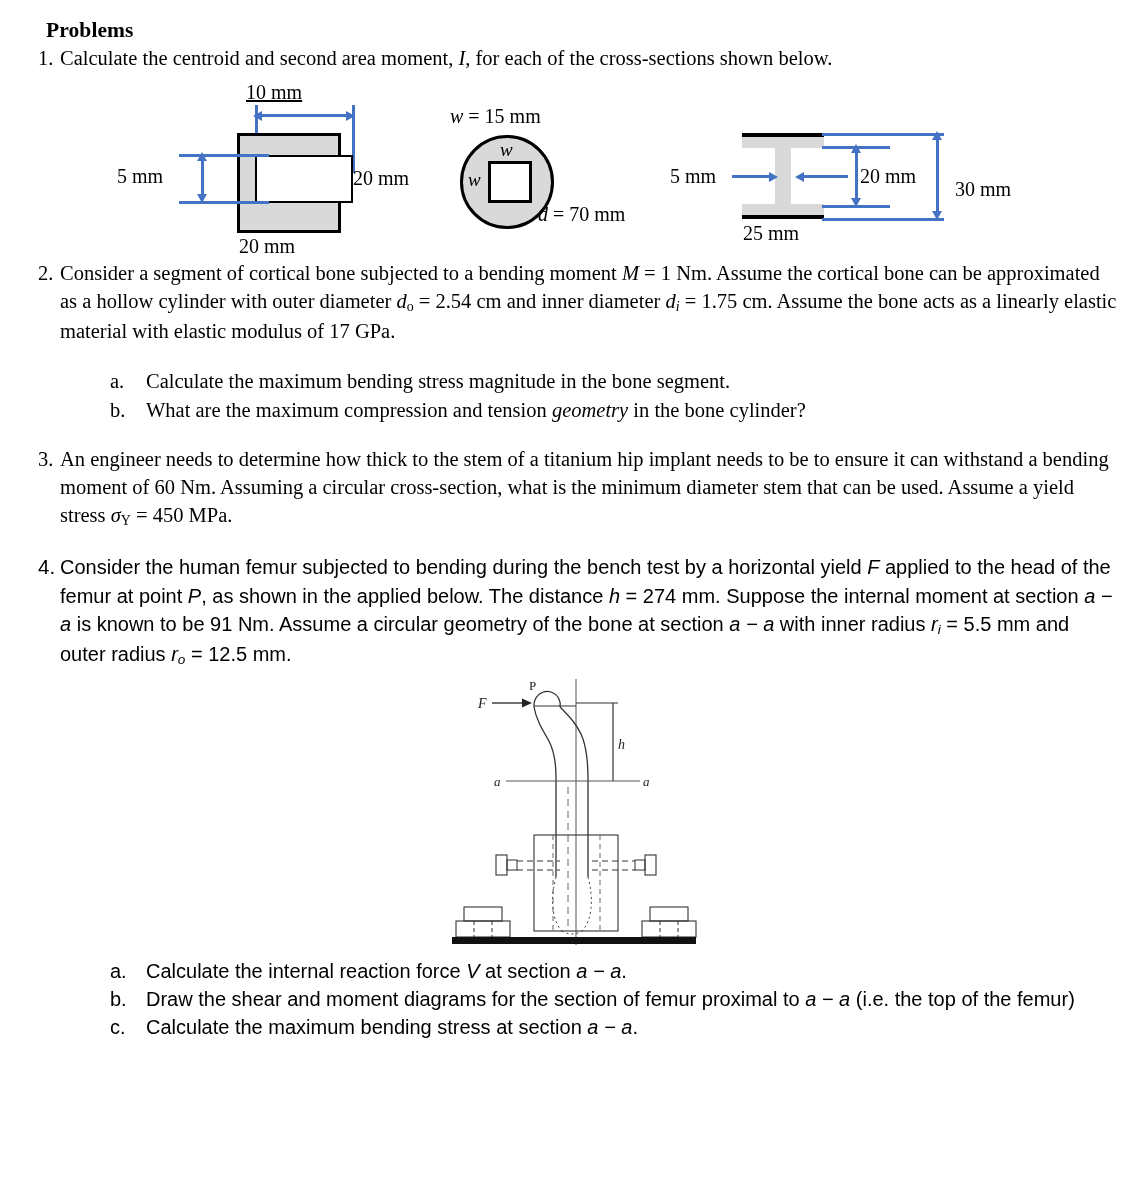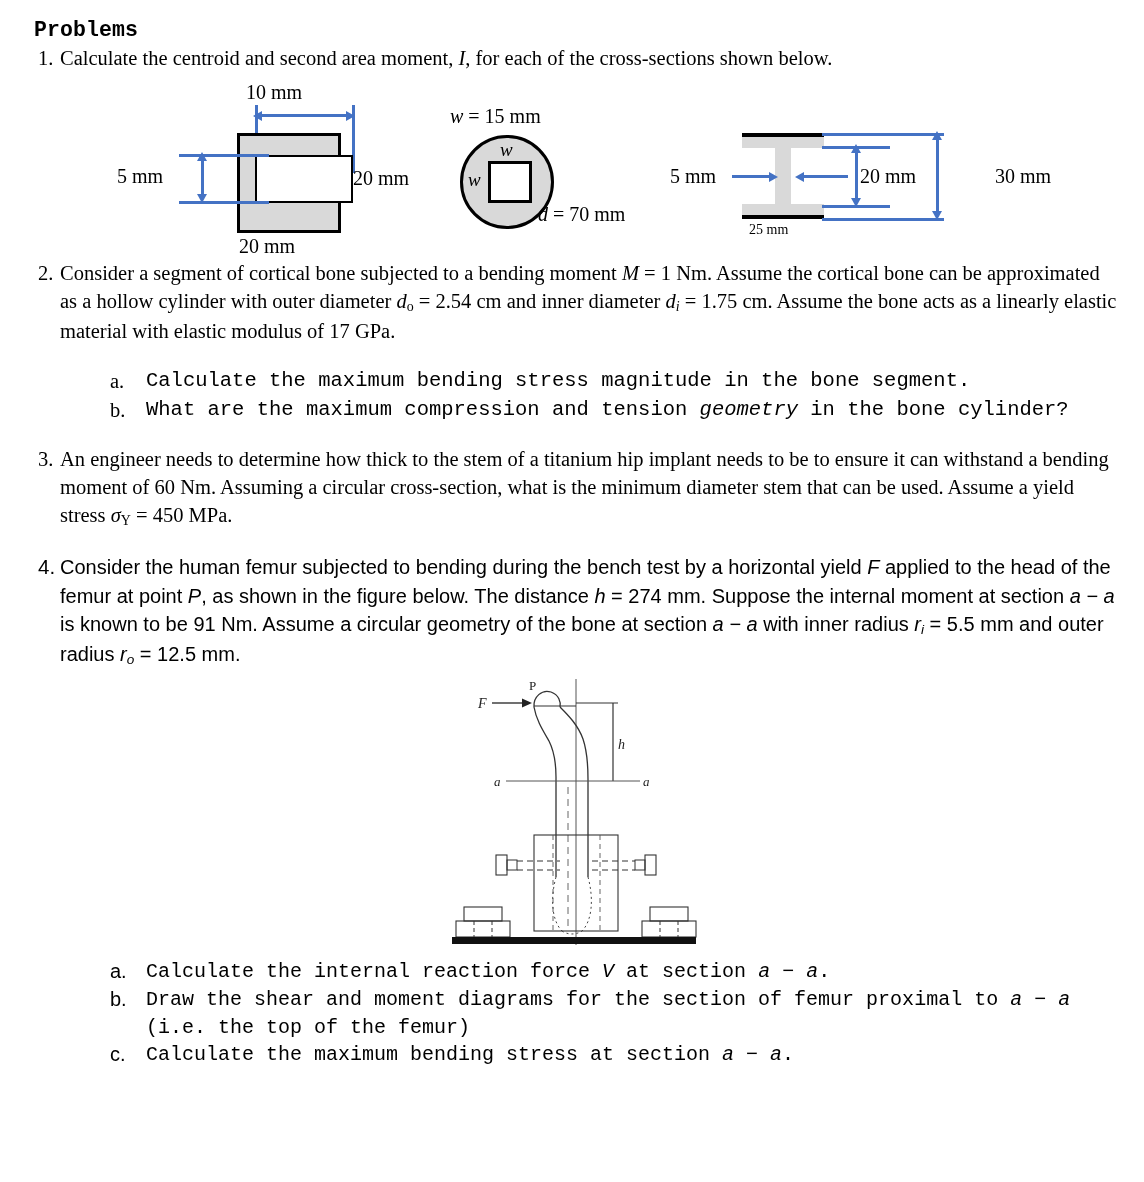--- a/index.html
+++ b/index.html
@@ -18,25 +18,25 @@
   .page {
     position: relative;
     width: 1144px;
     height: 1182px;
     box-sizing: border-box;
     padding: 18px 24px 0 30px;
   }
 
   
   .h-problems {
-    font-family: Liberation Mono, monospace;
+    font-family: Liberation Serif, serif;
     font-weight: bold;
     font-size: 21.5px;
     line-height: 1.18;
-    margin: 0 0 2px 4px;
+    margin: 0 0 2px 16px;
     letter-spacing: .1px;
   }
   .item {
     display: flex;
     align-items: flex-start;
     font-size: 20.5px;
     line-height: 1.36;
   }
   .item .num {
     width: 30px;
@@ -58,21 +58,21 @@
   .subitem {
     display: flex;
     align-items: flex-start;
     font-size: 20.5px;
     line-height: 1.38;
   }
   .subitem .lbl {
     width: 36px;
     flex: 0 0 36px;
   }
-  .subitem .txt { flex: 1 1 auto; font-family: Liberation Mono, monospace; }
+  .subitem .txt { flex: 1 1 auto; }
 
   
   .figrow {
     position: relative;
     height: 175px;
     margin-top: 10px;
   }
   .fig { position: absolute; }
   .label { position: absolute; white-space: nowrap; font-family: "Liberation Serif", serif; }
 
@@ -149,21 +149,21 @@
     <div class="num">1.</div>
     <div class="body">
       <span>Calculate the centroid and second area moment, </span><i>I</i><span>, for each of the cross-sections shown below.</span>
     </div>
   </div>
 
   <div class="figrow">
 
     <div class="fig" style="left:90px; top:0px; width:300px; height:175px;">
 
-      <div class="label" style="left:126px; top:-2px; font-size:20px;">10 mm</div>
+      <div class="label" style="left:126px; top:-2px; font-size:20px;text-decoration:underline;">10 mm</div>
 
       <div class="vline" style="left:135px; top:22px; height:68px;"></div>
       <div class="vline" style="left:232px; top:22px; height:68px;"></div>
 
       <div class="hline" style="left:140px; top:31px; width:88px;"></div>
       <div class="arrowL" style="left:133px; top:27.5px;"></div>
       <div class="arrowR" style="left:226px; top:27.5px;"></div>
 
       <div class="sq-outer" style="left:117px; top:50px; width:104px; height:100px;"></div>
 
@@ -215,23 +215,23 @@
       <div class="vline" style="left:185px; top:68px;  height:50px;"></div>
       <div class="arrowU" style="left:181px; top:61px;"></div>
       <div class="arrowD" style="left:181px; top:115px;"></div>
       <div class="label" style="left:190px; top:82px; font-size:20px;">20 mm</div>
 
       <div class="hline" style="left:152px; top:50px;  width:122px;"></div>
       <div class="hline" style="left:152px; top:135px; width:122px;"></div>
       <div class="vline" style="left:266px; top:55px;  height:76px;"></div>
       <div class="arrowU" style="left:262px; top:48px;"></div>
       <div class="arrowD" style="left:262px; top:128px;"></div>
-      <div class="label" style="left:285px; top:82px; font-size:20px;margin-left:40px;">30 mm</div>
-
-      <div class="label" style="left:73px; top:139px; font-size:14px;margin-left:6px;">25 mm</div>
+      <div class="label" style="left:285px; top:95px; font-size:20px;">30 mm</div>
+
+      <div class="label" style="left:73px; top:139px; font-size:20px;">25 mm</div>
     </div>
   </div>
 
   <div class="item serif" style="margin-top:2px;">
     <div class="num">2.</div>
     <div class="body">
       <span>Consider a segment of cortical bone subjected to a bending moment </span><i>M</i><span> = 1 Nm. Assume the cortical</span>
       <span>bone can be approximated as a hollow cylinder with outer diameter </span><i>d</i><span class="subU">o</span><span> = 2.54 cm and inner diameter</span>
       <i>d</i><span class="sub">i</span><span> = 1.75 cm. Assume the bone acts as a linearly elastic material with elastic modulus of 17 GPa.</span>
     </div>
@@ -262,21 +262,21 @@
       <span>minimum diameter stem that can be used. Assume a yield stress </span><i>σ</i><span class="subU">Y</span><span> = 450 MPa.</span>
     </div>
   </div>
 
   <div class="spacer-md"></div>
 
   <div class="item sans">
     <div class="num">4.</div>
     <div class="body" style="font-size:20px; line-height:1.42;">
       <span>Consider the human femur subjected to bending during the bench test by a horizontal yield </span><i>F</i>
-      <span>applied to the head of the femur at point </span><i>P</i><span>, as shown in the figure below. The distance </span><i>h</i><span> =</span>
+      <span>applied to the head of the femur at point </span><i>P</i><span>, as shown in the applied below. The distance </span><i>h</i><span> =</span>
       <span>274 mm. Suppose the internal moment at section </span><i>a − a</i><span> is known to be 91 Nm. Assume a circular</span>
       <span>geometry of the bone at section </span><i>a − a</i><span> with inner radius </span><i>r</i><span class="sub">i</span><span> = 5.5 mm and outer radius </span><i>r</i><span class="sub">o</span><span> =</span>
       <span>12.5 mm.</span>
     </div>
   </div>
 
   <div class="femur-wrap">
     <svg width="250" height="275" viewBox="0 0 250 275" xmlns="http://www.w3.org/2000/svg">
       <g fill="none" stroke="#333" stroke-width="1.1">
 

